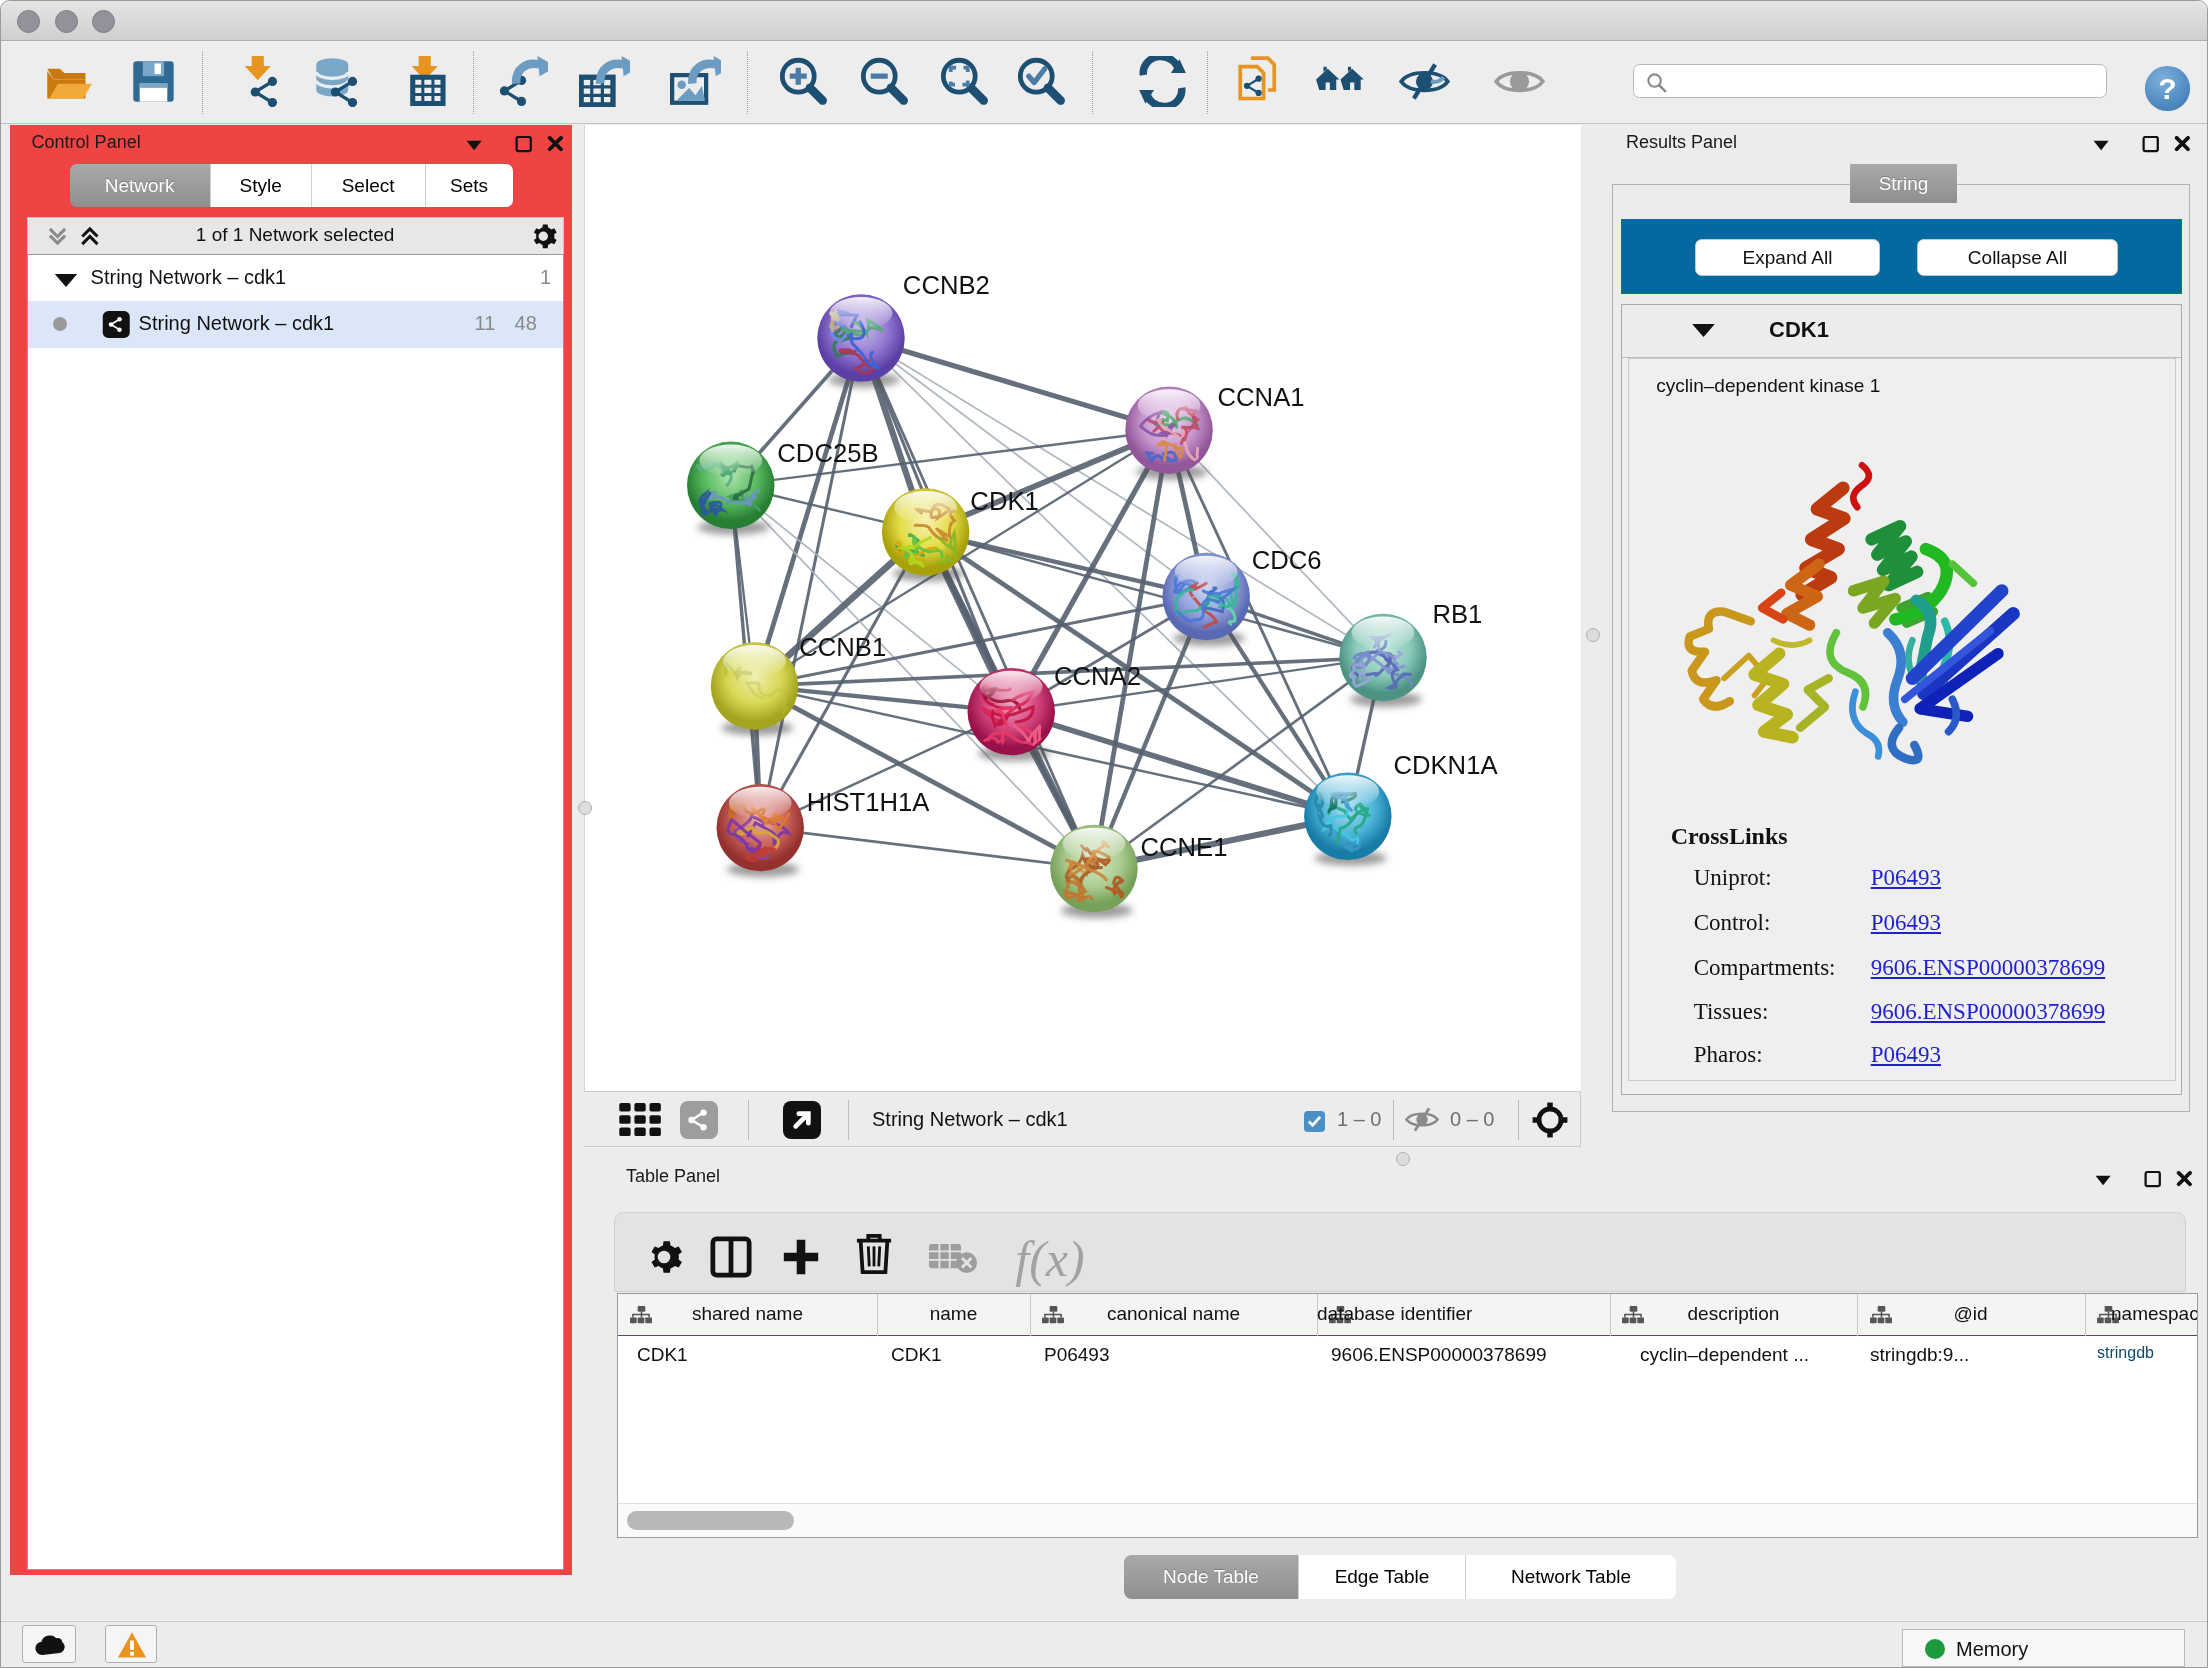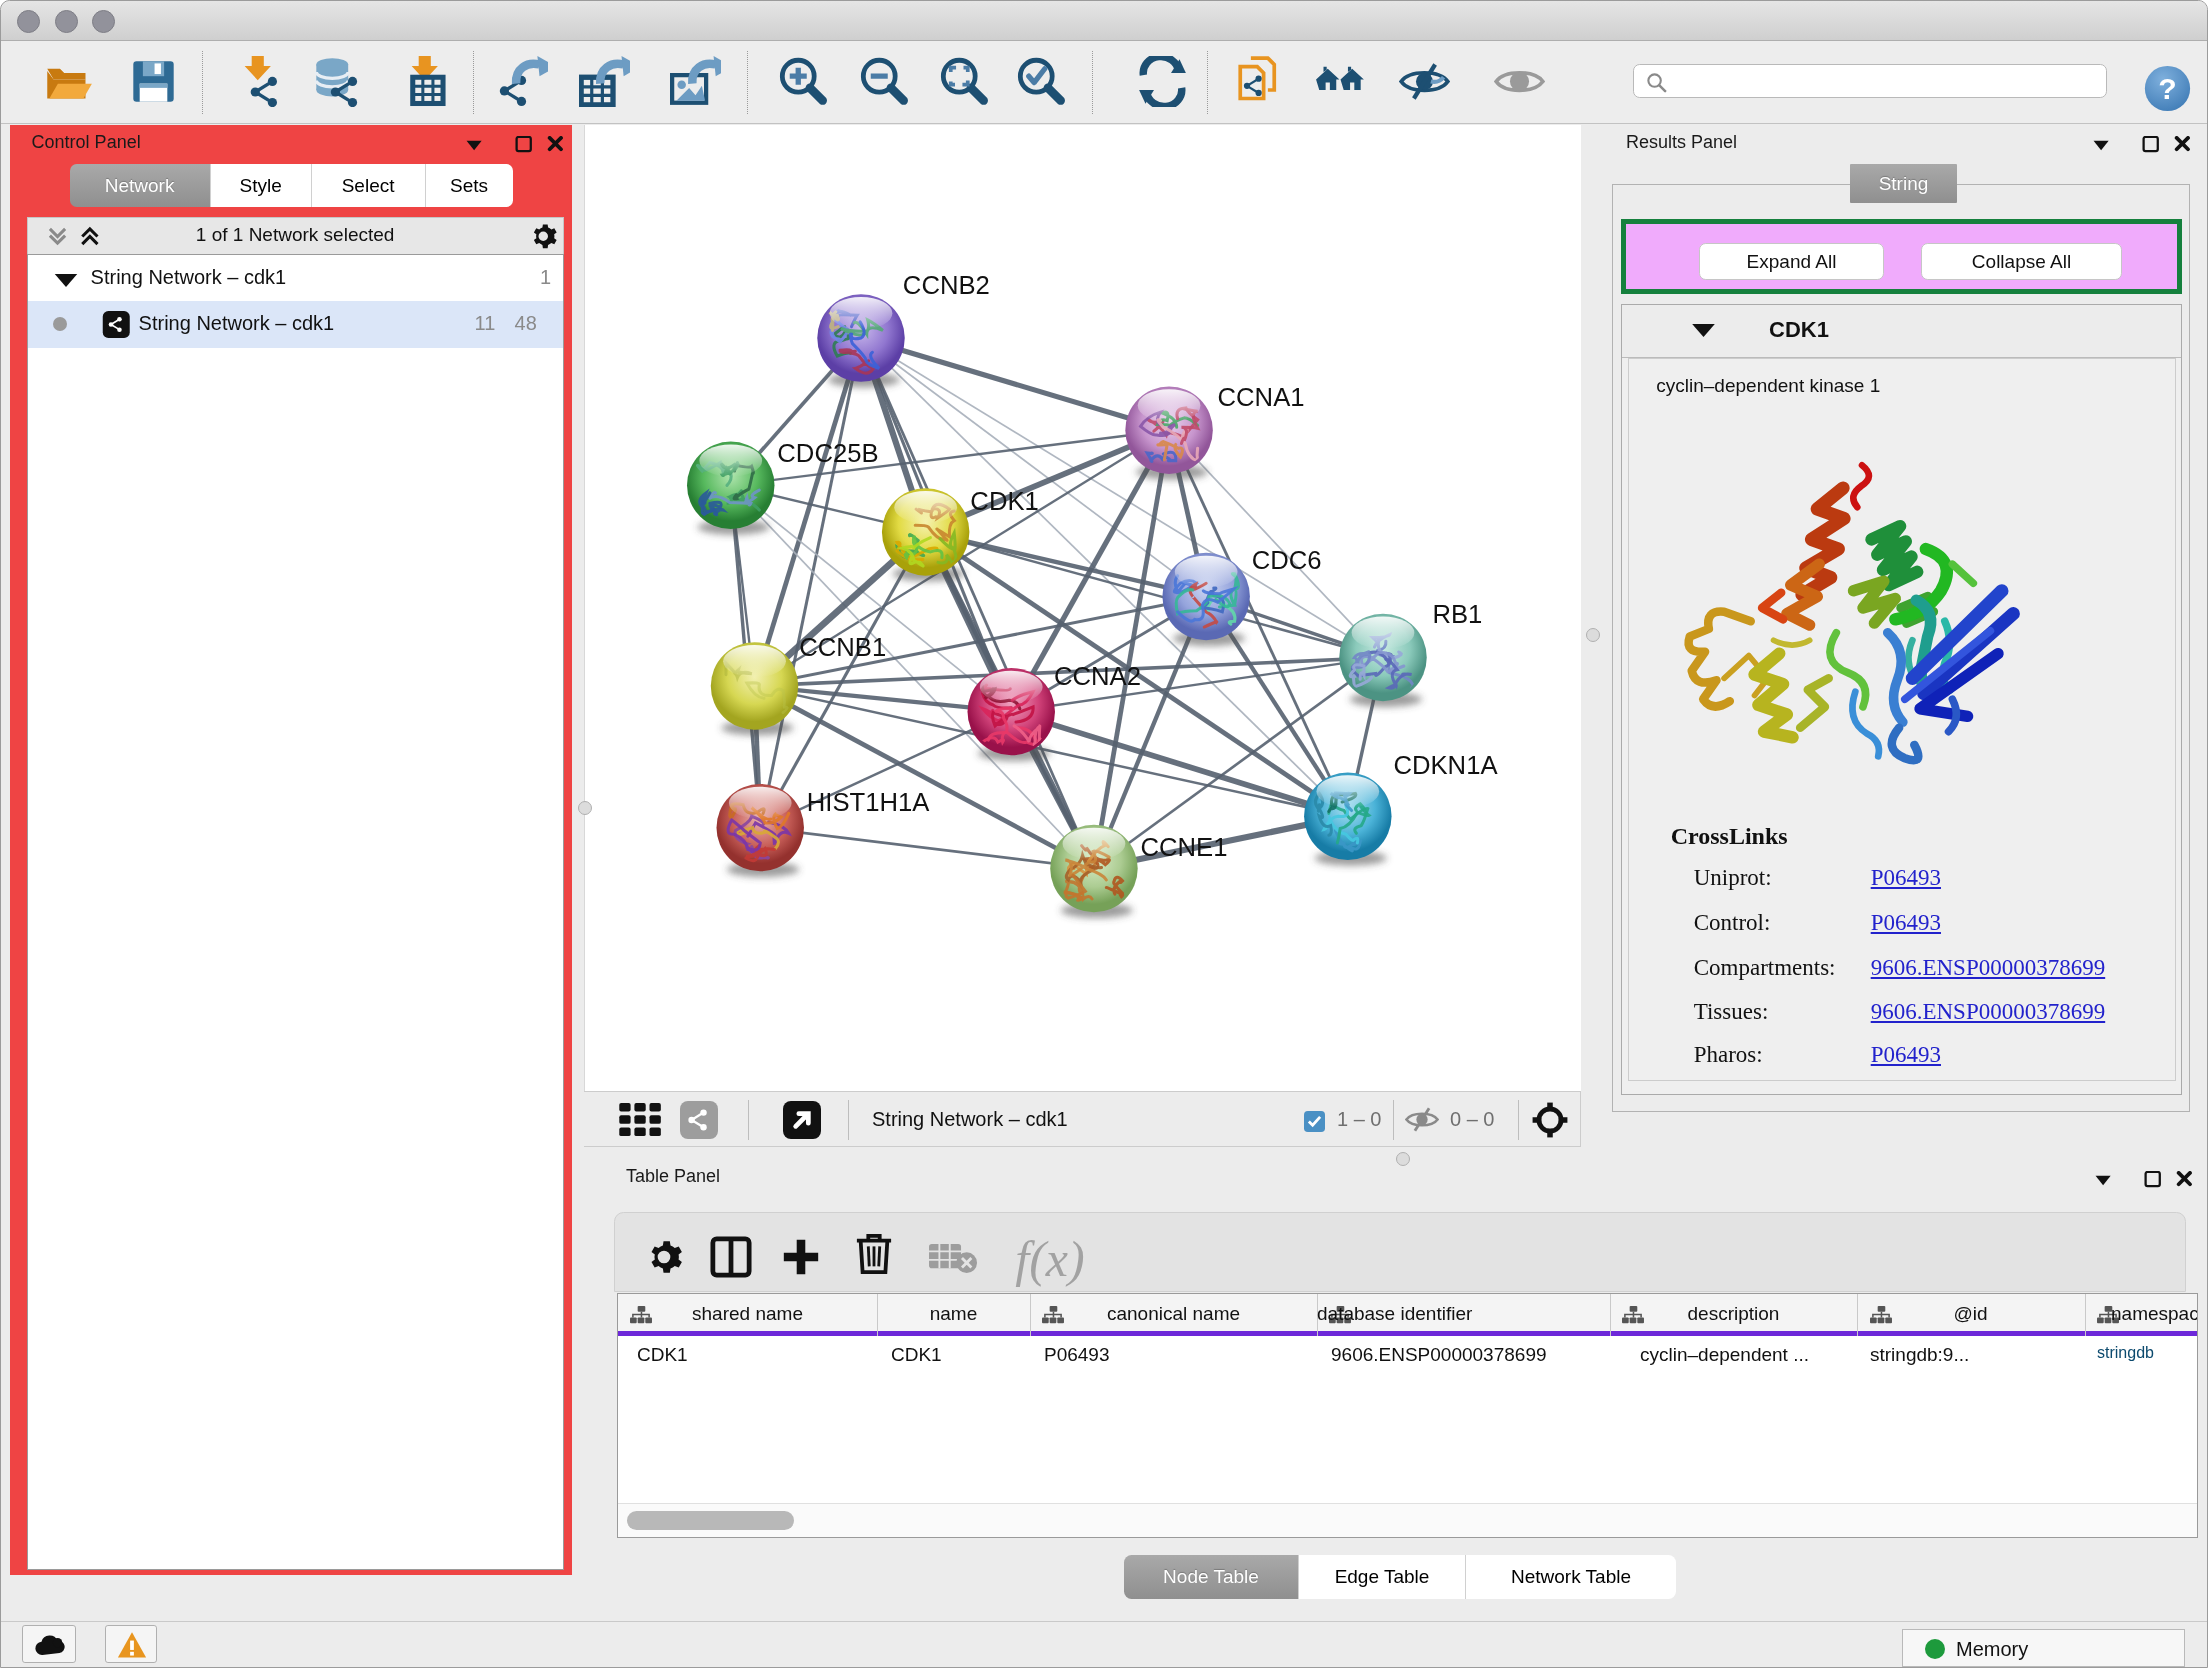--- a/index.html
+++ b/index.html
@@ -621,21 +621,21 @@
     <div class="abs" style="left:1585px;top:627px;width:14.3px;height:14.3px;border-radius:50%;background:#dcdcdc;border:1px solid #b0b0b0;z-index:6"></div>
     <div class="abs" style="left:1598px;top:124px;width:602px;height:989px;background:#ececec">
       <div class="abs ptitle" style="left:27px;top:6.7px">Results Panel</div>
       <svg class="abs" style="left:494px;top:11.4px" width="105" height="17" viewBox="0 0 110 18">
         <path d="M0,5 L16,5 L8,15 Z" fill="#111"></path>
         <rect x="53" y="1" width="15" height="15" fill="none" stroke="#111" stroke-width="2.4" rx="2"></rect>
         <path d="M88,2 L100,14 M100,2 L88,14" stroke="#111" stroke-width="4" stroke-linecap="round"></path>
       </svg>
       <div class="abs" style="left:13.3px;top:59px;width:578px;height:928px;border:1px solid #b2b2b2;background:#ececec"></div>
       <div class="abs graytab" style="left:251px;top:39px;width:107px;height:39px;border-radius:1px;text-align:center;font-size:19px;line-height:39px">String</div>
-      <div class="abs" style="left:22px;top:94px;width:561px;height:75px;border:5px solid #15803d;background:#f0abfc">
+      <div class="abs" style="left:22px;top:94px;width:561px;height:75px;border:1px solid #15803d;background:#0369a1">
         <div class="abs" style="left:73px;top:19px;width:185px;height:37px;background:#ffffff;border:1px solid #c6c6c6;border-radius:6.7px;text-align:center;font-size:19px;line-height:35px;color:#111">Expand All</div>
         <div class="abs" style="left:295px;top:19px;width:201px;height:37px;background:#ffffff;border:1px solid #c6c6c6;border-radius:6.7px;text-align:center;font-size:19px;line-height:35px;color:#111">Collapse All</div>
       </div>
       <div class="abs" style="left:22px;top:179px;width:561px;height:791px;border:1px solid #aaaaaa;background:#efefef">
         <div class="abs" style="left:0;top:0;width:559px;height:53px;background:#ececec;border-bottom:1px solid #bbbbbb">
           <svg class="abs" style="left:68px;top:17px" width="27" height="17" viewBox="0 0 28 18">
             <path d="M2,2 L26,2 L14,16 Z" fill="#111"></path>
           </svg>
           <div class="abs" style="left:147px;top:12.4px;font-size:22px;font-weight:bold;color:#111">CDK1</div>
         </div>
@@ -720,21 +720,21 @@
             <line x1="0" y1="19" x2="34" y2="19"></line>
             <line x1="11" y1="2" x2="11" y2="28"></line>
             <line x1="22" y1="2" x2="22" y2="28"></line>
           </g>
           <circle cx="40" cy="22" r="11" fill="#9d9d9d"></circle>
           <path d="M35,17 L45,27 M45,17 L35,27" stroke="#e3e3e3" stroke-width="3"></path>
         </svg>
         <div class="abs" style="left:400px;top:17px;font-size:50px;color:#a2a2a2;font-style:italic;font-family:'Liberation Serif',serif">f(x)</div>
       </div>
       <div class="abs" style="left:17px;top:135px;width:1581px;height:245px;background:#ffffff;border:1px solid #9a9a9a;overflow:hidden">
-        <div class="abs" style="left:0;top:0;width:1579px;height:42px;background:#f4f4f4;border-bottom:5px solid #6d28d9">
+        <div class="abs" style="left:0;top:0;width:1579px;height:42px;background:#f4f4f4;border-bottom:1px solid #6d28d9">
           <svg style="position:absolute;left:11.4px;top:10.5px" width="24" height="21" viewBox="0 0 25 22">
             <g fill="#555">
               <rect x="9" y="1" width="8" height="6" rx="1"></rect>
               <rect x="1" y="13" width="7" height="6" rx="1"></rect>
               <rect x="9" y="13" width="7" height="6" rx="1"></rect>
               <rect x="17" y="13" width="7" height="6" rx="1"></rect>
             </g>
             <g stroke="#555" stroke-width="1.6" fill="none">
               <path d="M13,7 L13,10 M4,13 L4,10 L21,10 L21,13 M13,10 L13,13"></path>
             </g>

